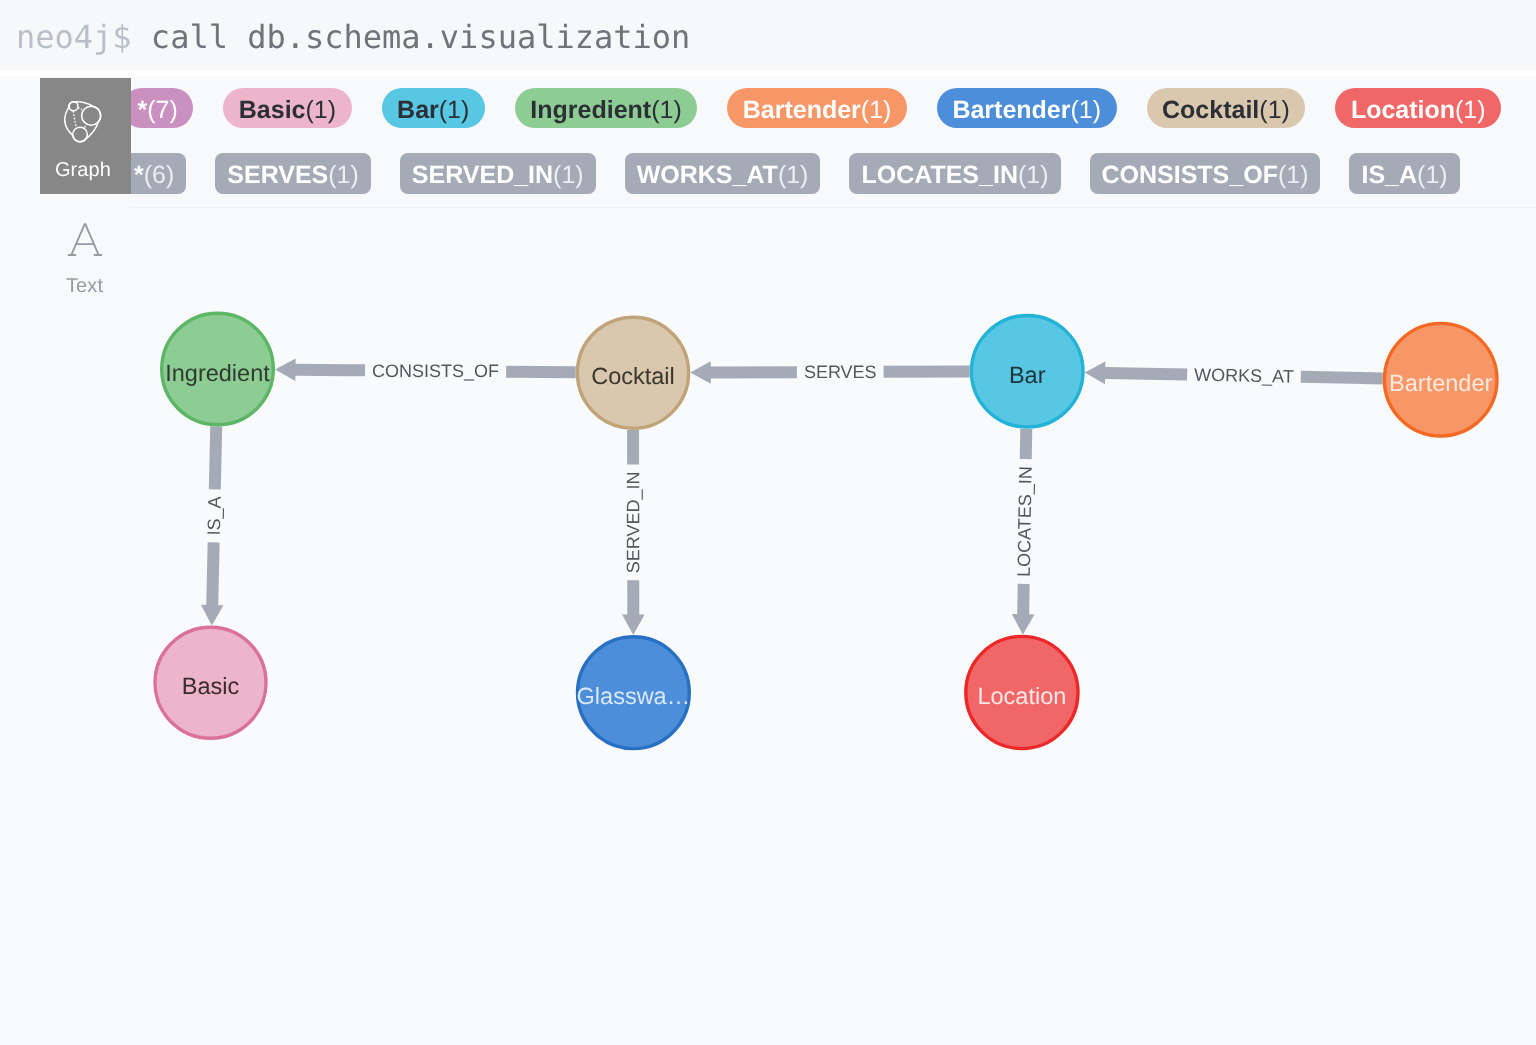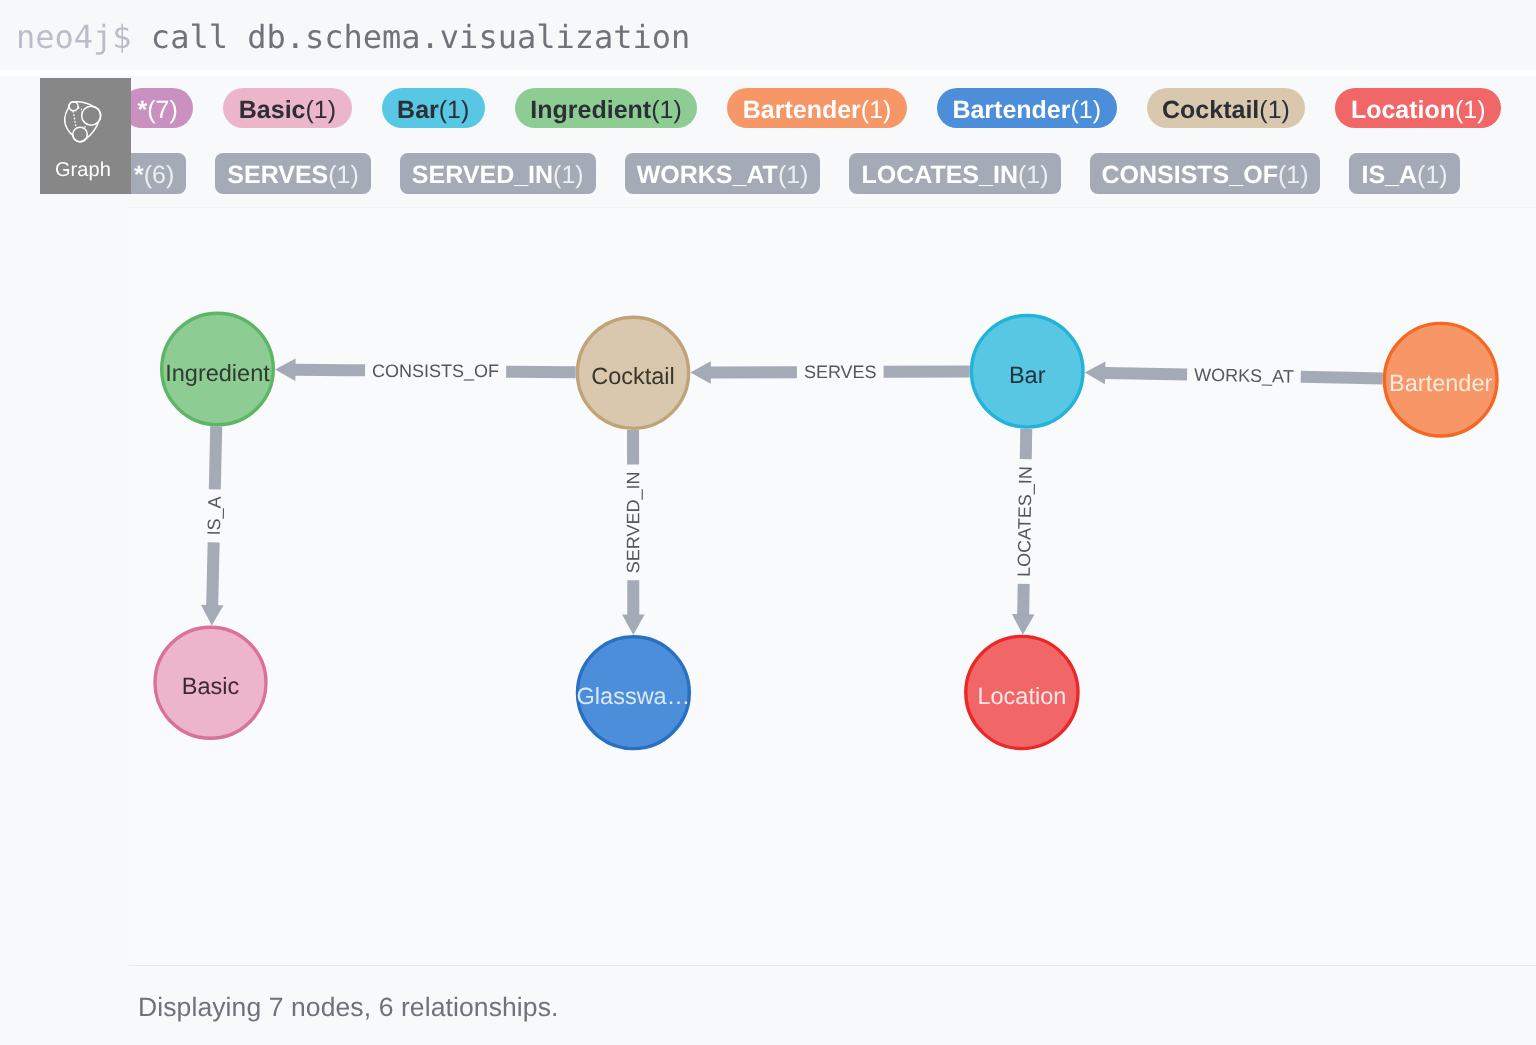--- a/index.html
+++ b/index.html
@@ -90,20 +90,29 @@
 </g>
 <g stroke="currentColor" stroke-width="1.45" fill="none" stroke-dasharray="1.6 1.8" stroke-linecap="butt">
 <path d="M14.5 6.8 L18.5 8.9"></path>
 <path d="M9.8 10.1 L12.6 26.4"></path>
 <path d="M23.5 22.1 L20.6 27.4"></path>
 </g>
 </svg>
 </span>
           <span class="sblabel">Graph</span>
         </div>
+        <div class="sbitem">
+          <span class="sbicon">
+            <svg width="36" height="35" viewBox="0 0 36 35" fill="none" aria-hidden="true">
+              <path d="M18 1.3 L31.6 32.9 M18 1.3 L4.4 32.9 M9.3 22.1 H26.7" stroke="currentColor" stroke-width="1.85" fill="none"></path>
+              <path d="M0.9 33 H9.1 M26.9 33 H35.1" stroke="currentColor" stroke-width="1.85"></path>
+            </svg>
+</span>
+          <span class="sblabel">Text</span>
+        </div>
     </div>
 
     <div class="legend">
       <div class="legend-row r1">
         <div class="pill" style="background:#c990c0;color:#ffffff">
             <b>*</b>
             <span class="cnt">(7)</span>
           </div>
           <div class="pill" style="background:#ecb5c9;color:#2c2f36">
             <b>Basic</b>
@@ -222,18 +231,15 @@
       </g>
       <text x="345.60" y="162.99" text-anchor="middle" dominant-baseline="central" font-family="Liberation Sans, sans-serif" font-size="18.0" fill="#53565c">CONSISTS_OF</text>
       <text x="750.25" y="164.01" text-anchor="middle" dominant-baseline="central" font-family="Liberation Sans, sans-serif" font-size="18.0" fill="#53565c">SERVES</text>
       <text x="1153.95" y="167.70" text-anchor="middle" dominant-baseline="central" transform="rotate(1.16 1153.95 167.70)" font-family="Liberation Sans, sans-serif" font-size="18.0" fill="#53565c">WORKS_AT</text>
       <text x="124.23" y="307.80" text-anchor="middle" dominant-baseline="central" transform="rotate(-88.72 124.23 307.80)" font-family="Liberation Sans, sans-serif" font-size="18.0" fill="#53565c">IS_A</text>
       <text x="543.19" y="314.35" text-anchor="middle" dominant-baseline="central" transform="rotate(-90.07 543.19 314.35)" font-family="Liberation Sans, sans-serif" font-size="18.0" fill="#53565c">SERVED_IN</text>
       <text x="934.72" y="313.50" text-anchor="middle" dominant-baseline="central" transform="rotate(-89.05 934.72 313.50)" font-family="Liberation Sans, sans-serif" font-size="18.0" fill="#53565c">LOCATES_IN</text>
       </svg>
     </div>
 
-    <div class="status-bar">
-      <div class="status-text">Displaying 7 nodes, 6 relationships.</div>
-    </div>
 
   </div>
 </div>
 
 </body></html>

